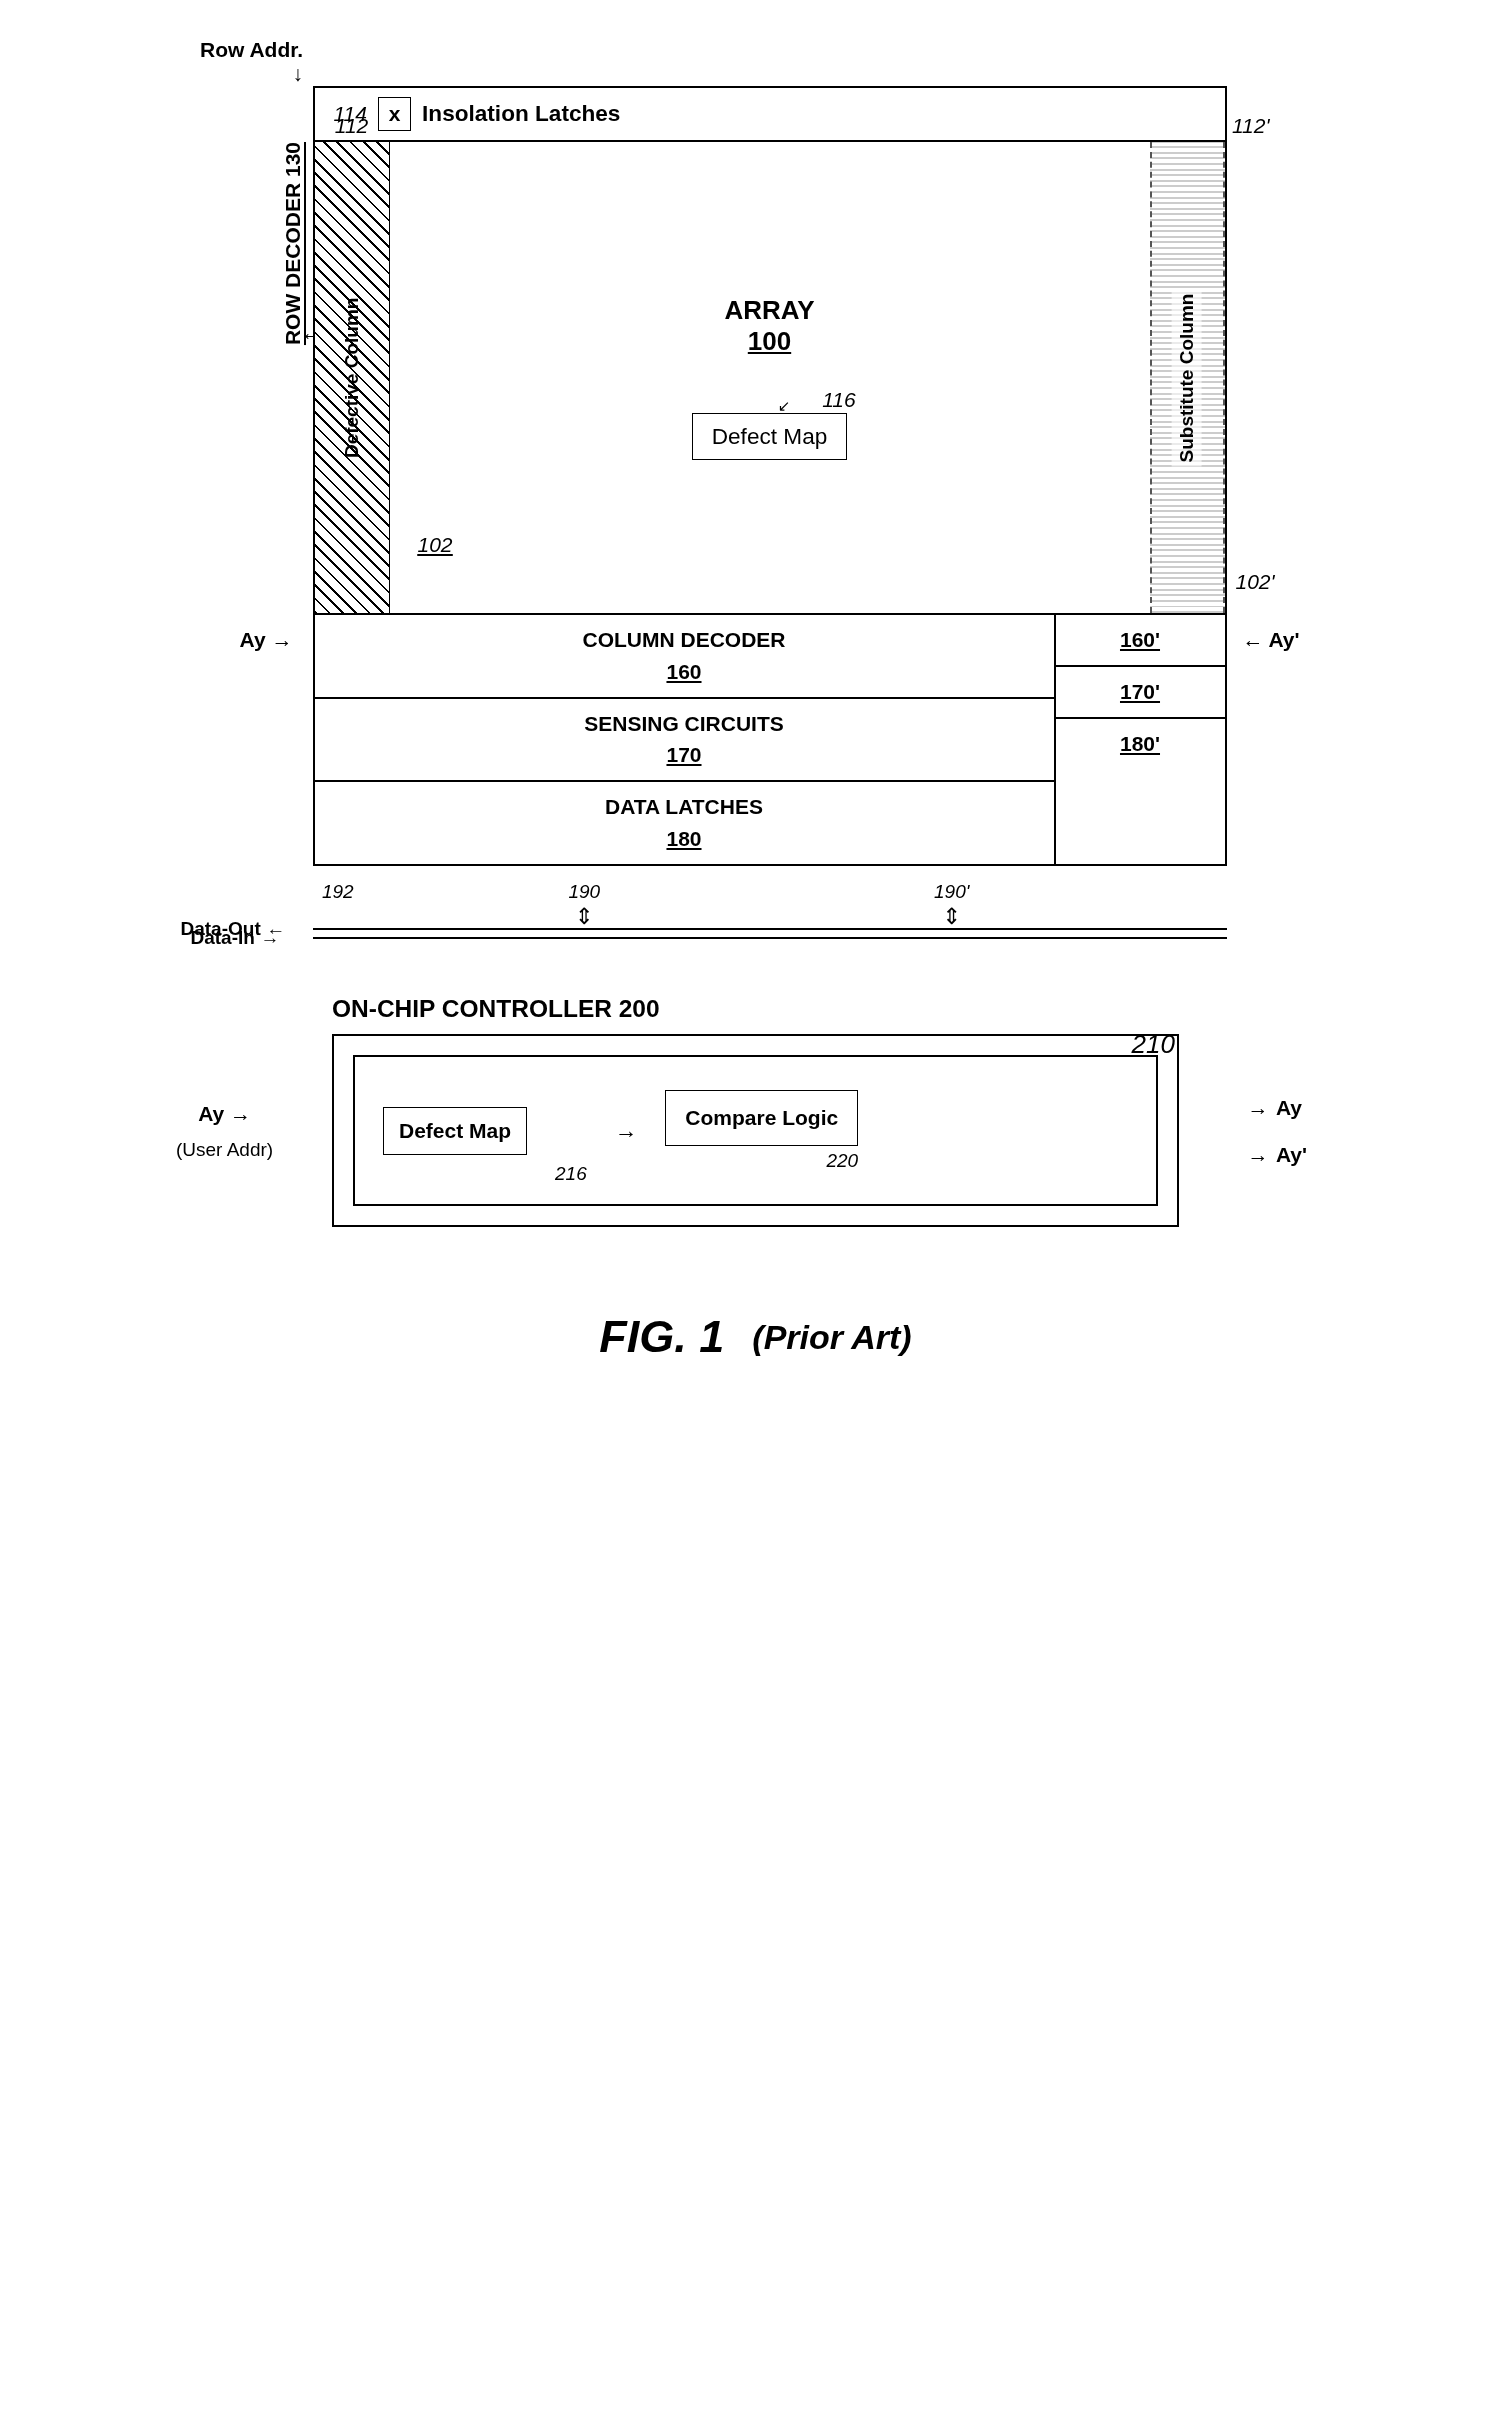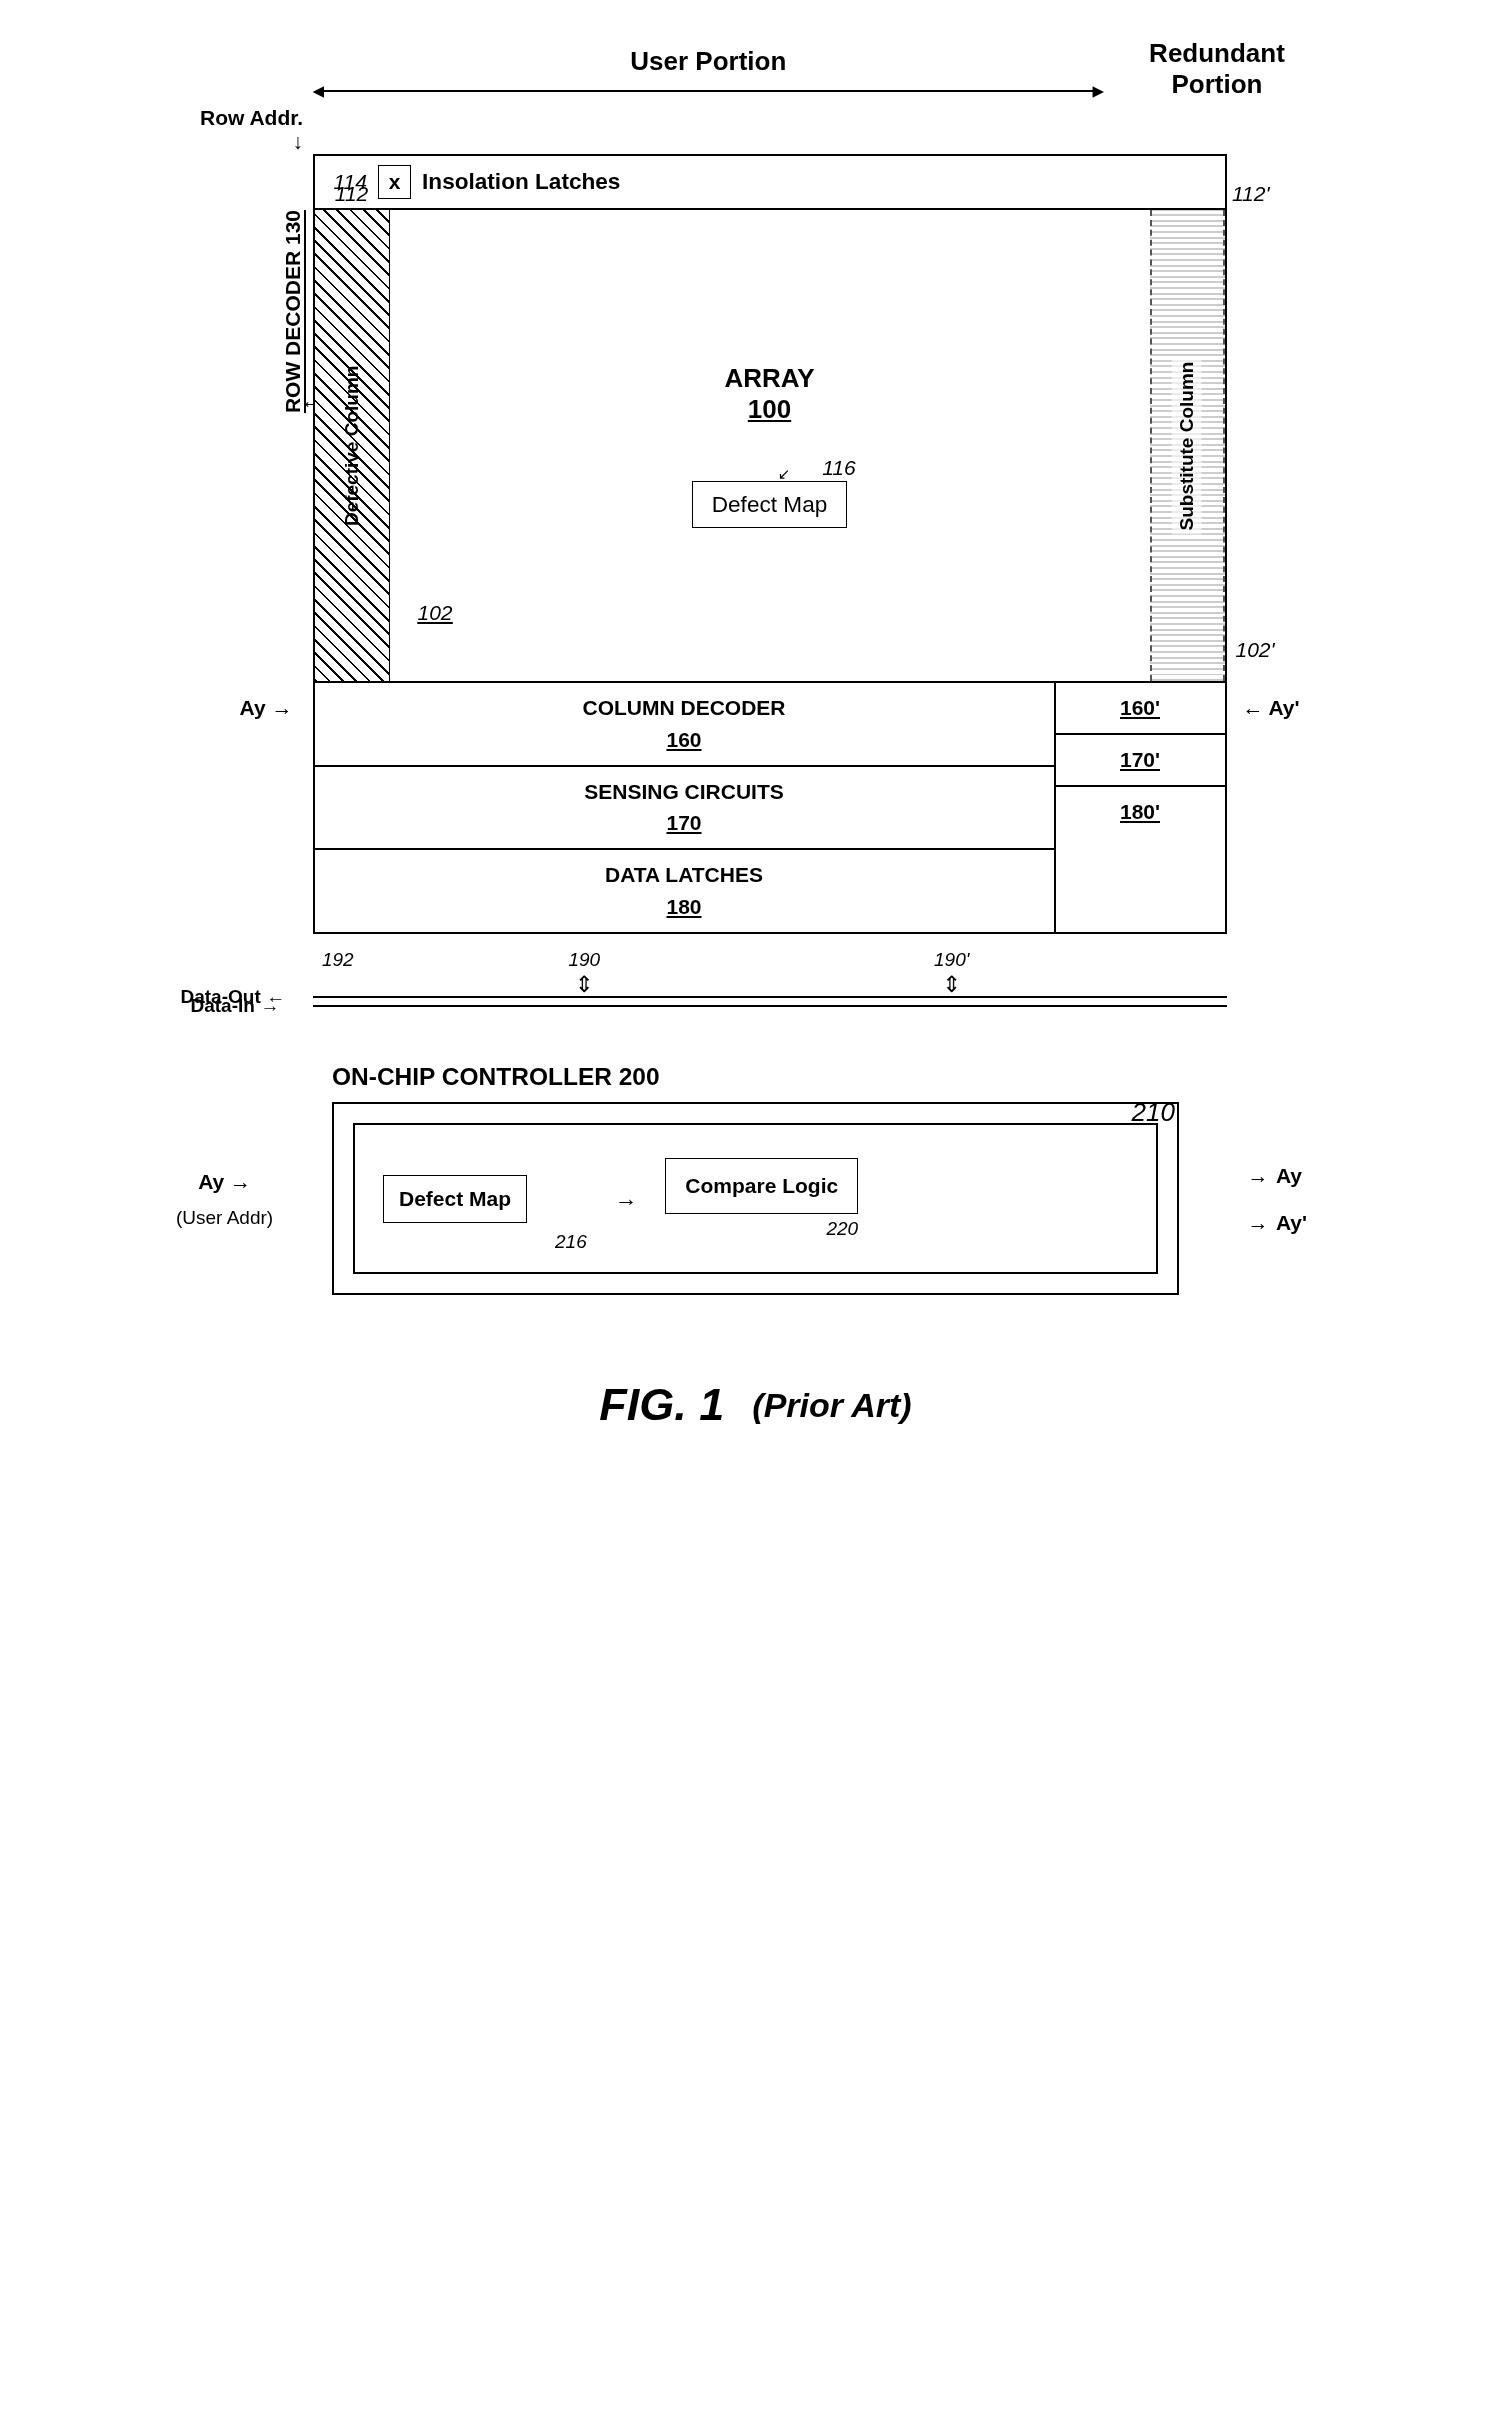--- a/index.html
+++ b/index.html
@@ -429,32 +429,20 @@
       text-align: right;
     }
   </style>
 </head>
 <body>
 
 <div class="page-container">
 
   <div class="top-diagram">
 
-    <div class="header-row">
-      <div class="spacer-130"></div>
-      <div class="user-arrow-container">
-        <div class="user-portion-text">User Portion</div>
-        <div class="double-arrow-line">
-          <div class="line-body"></div>
-        </div>
-      </div>
-      <div class="redundant-box">
-        <div class="redundant-text">Redundant Portion</div>
-      </div>
-    </div>
 
     <div class="row-addr-row">
       <div class="row-addr-spacer">
         <div class="row-addr-text">Row Addr.</div>
         <div class="row-addr-down-arrow">↓</div>
       </div>
     </div>
 
     <div class="main-block-wrapper">
 

